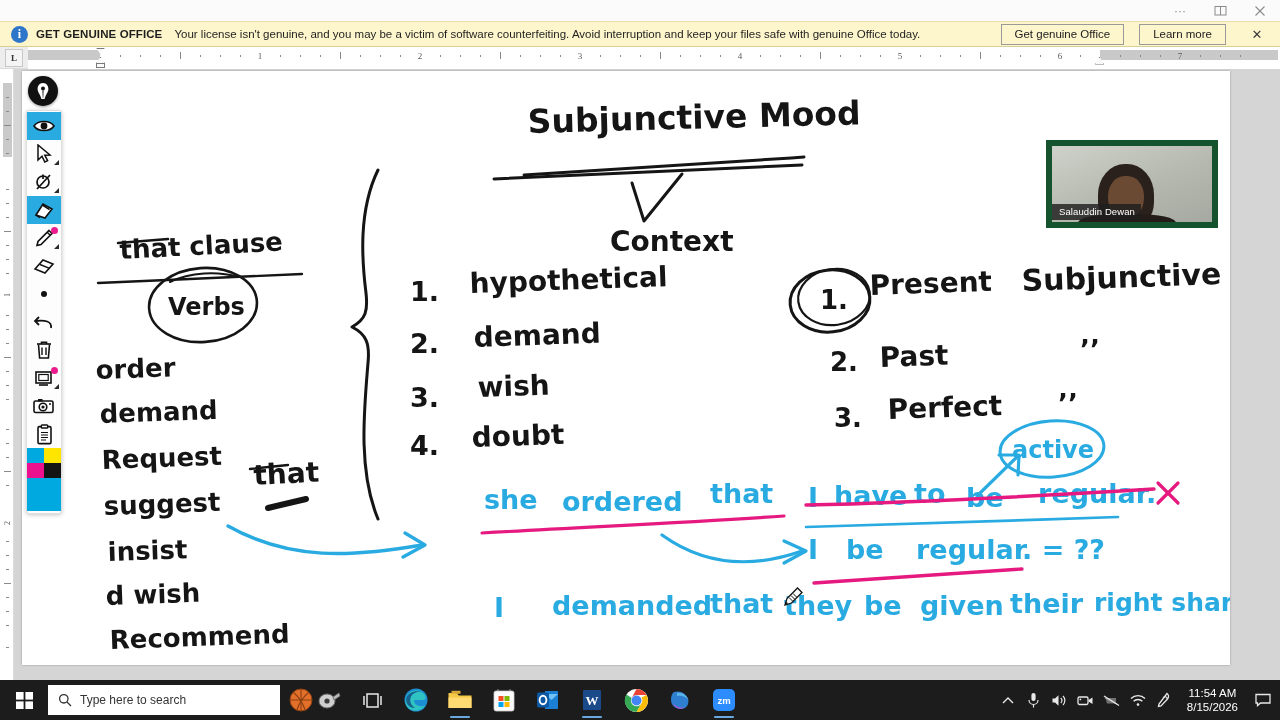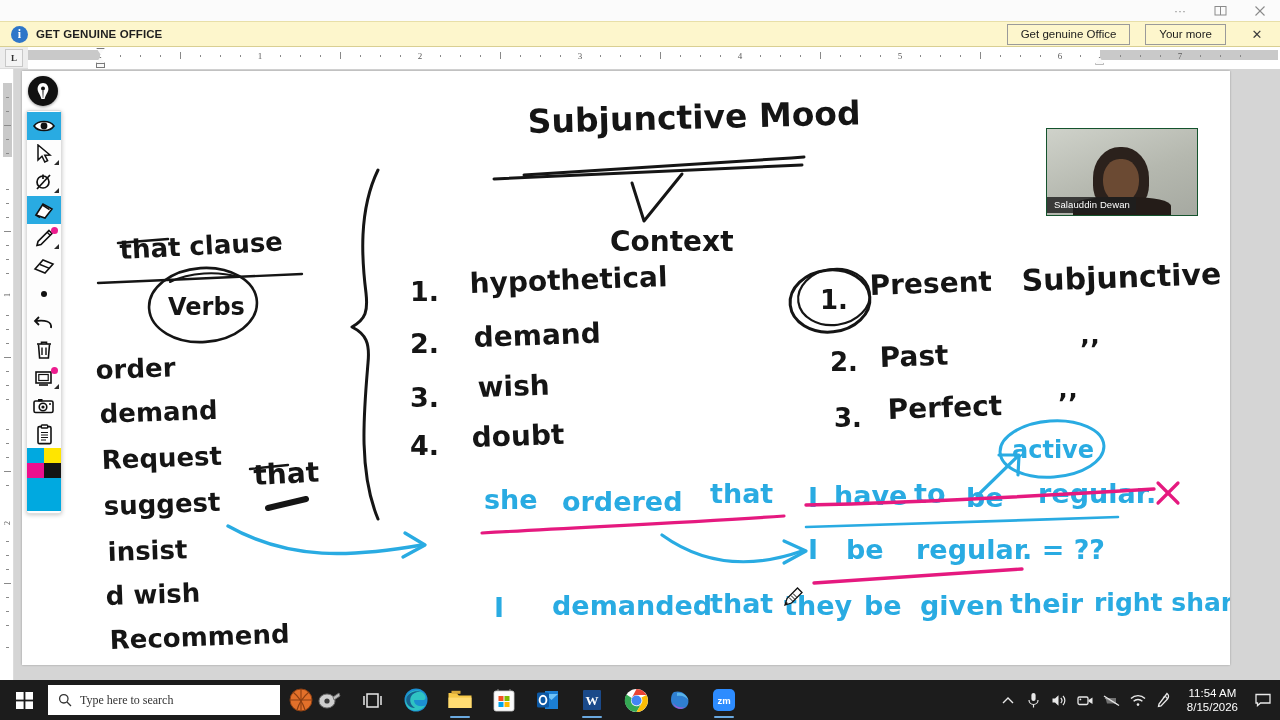--- a/index.html
+++ b/index.html
@@ -140,22 +140,22 @@
   }
   .swatch-grid {
     width:34px; height:30px; display:grid;
     grid-template-columns:1fr 1fr; grid-template-rows:1fr 1fr; cursor:pointer;
   }
   .sw { width:100%; height:100%; }
   .current-color { width:34px; height:33px; cursor:pointer; }
 
   
   .webcam {
-    position:absolute; top:128px; left:1046px; width:152px; height:88px;
-    background:#b9bcb4; border:1px solid #14532d; overflow:hidden; z-index:35;
+    position:absolute; top:140px; left:1046px; width:172px; height:88px;
+    background:#b9bcb4; border:6px solid #14532d; overflow:hidden; z-index:35;
   }
   .cam-bg { position:absolute; inset:0; background:linear-gradient(160deg,#cfd2ca 0%,#b5b8af 55%,#a6a9a1 100%); }
   .cam-head {
     position:absolute; left:46px; top:18px; width:56px; height:64px;
     background:#2b211c; border-radius:48% 48% 40% 40%;
   }
   .cam-face {
     position:absolute; left:56px; top:30px; width:36px; height:44px;
     background:#6b4a33; border-radius:46% 46% 50% 50%;
   }
@@ -175,21 +175,21 @@
   .taskbar {
     position:absolute; bottom:0; left:0; width:1280px; height:40px;
     background:#1c1c1c; display:flex; align-items:center;
   }
   .start {
     width:48px; height:40px; display:flex; align-items:center; justify-content:center;
     cursor:pointer;
   }
   .searchbox {
     width:232px; height:30px; background:#fff; display:flex; align-items:center;
-    gap:8px; padding:0 10px; cursor:text; flex:0 0 auto;font-family:Liberation Serif, serif;
+    gap:8px; padding:0 10px; cursor:text; flex:0 0 auto;
   }
   .search-ph { font-size:12px; color:#333; }
   .tb-extra { display:flex; align-items:center; gap:2px; padding:0 8px; }
   .tb-icons { display:flex; align-items:center; }
   .tb-icon {
     width:44px; height:40px; display:flex; align-items:center; justify-content:center;
     position:relative; cursor:pointer;
   }
   .tb-icon .underline {
     position:absolute; bottom:2px; left:12px; width:20px; height:2px;
@@ -230,23 +230,24 @@
       <svg width="12" height="12" viewBox="0 0 12 12">
         <line x1="1.5" y1="1.5" x2="10.5" y2="10.5" stroke="#8b8b8b" stroke-width="1.1"></line>
         <line x1="10.5" y1="1.5" x2="1.5" y2="10.5" stroke="#8b8b8b" stroke-width="1.1"></line>
       </svg>
     </div>
   </div>
 
   <div class="banner">
     <div class="banner-info">i</div>
     <div class="banner-title">GET GENUINE OFFICE</div>
+    <div class="banner-text">Your license isn't genuine, and you may be a victim of software counterfeiting. Avoid interruption and keep your files safe with genuine Office today.</div>
     <div class="banner-spacer"></div>
     <button class="banner-btn">Get genuine Office</button>
-    <button class="banner-btn">Your more</button>
+    <button class="banner-btn">Learn more</button>
     <div class="banner-close">✕</div>
   </div>
 
   <div class="ruler-h">
     <div class="tabstop">
       <span>L</span>
     </div>
     <div class="ruler-track">
       <div class="ruler-grey" style="left:0px;width:72px;"></div>
       <div class="ruler-grey" style="left:1072px;width:178px;"></div>

